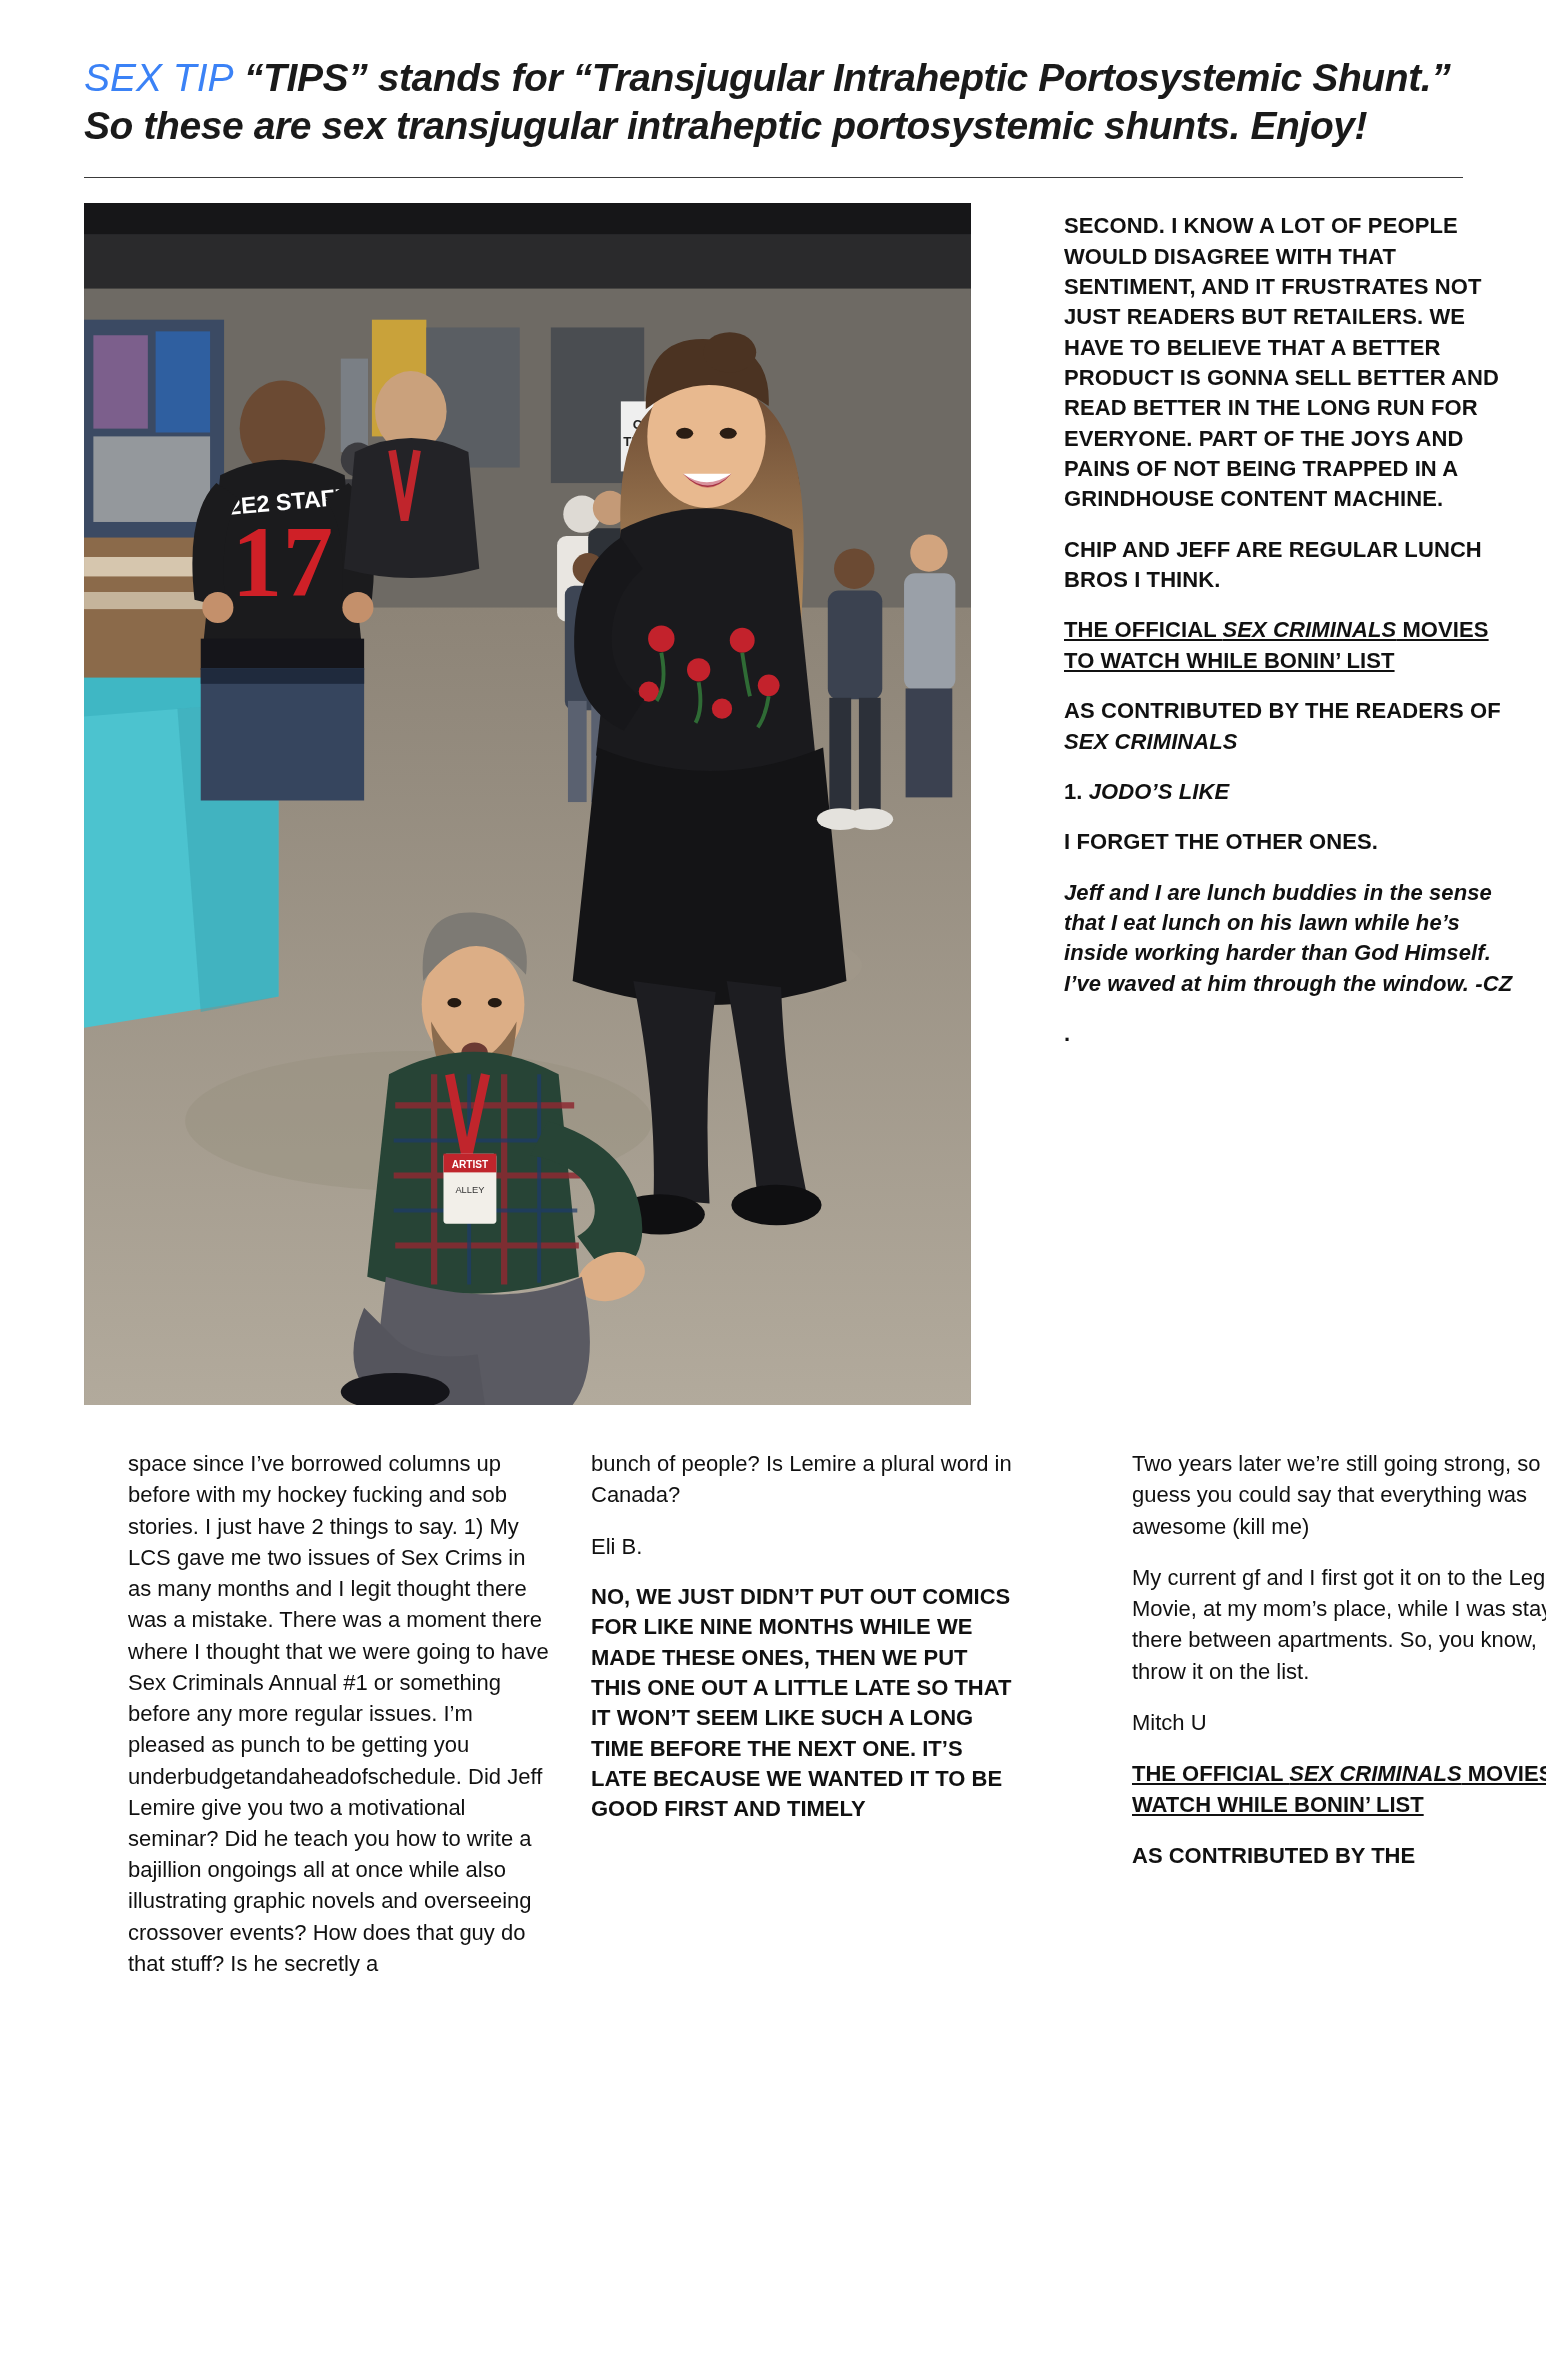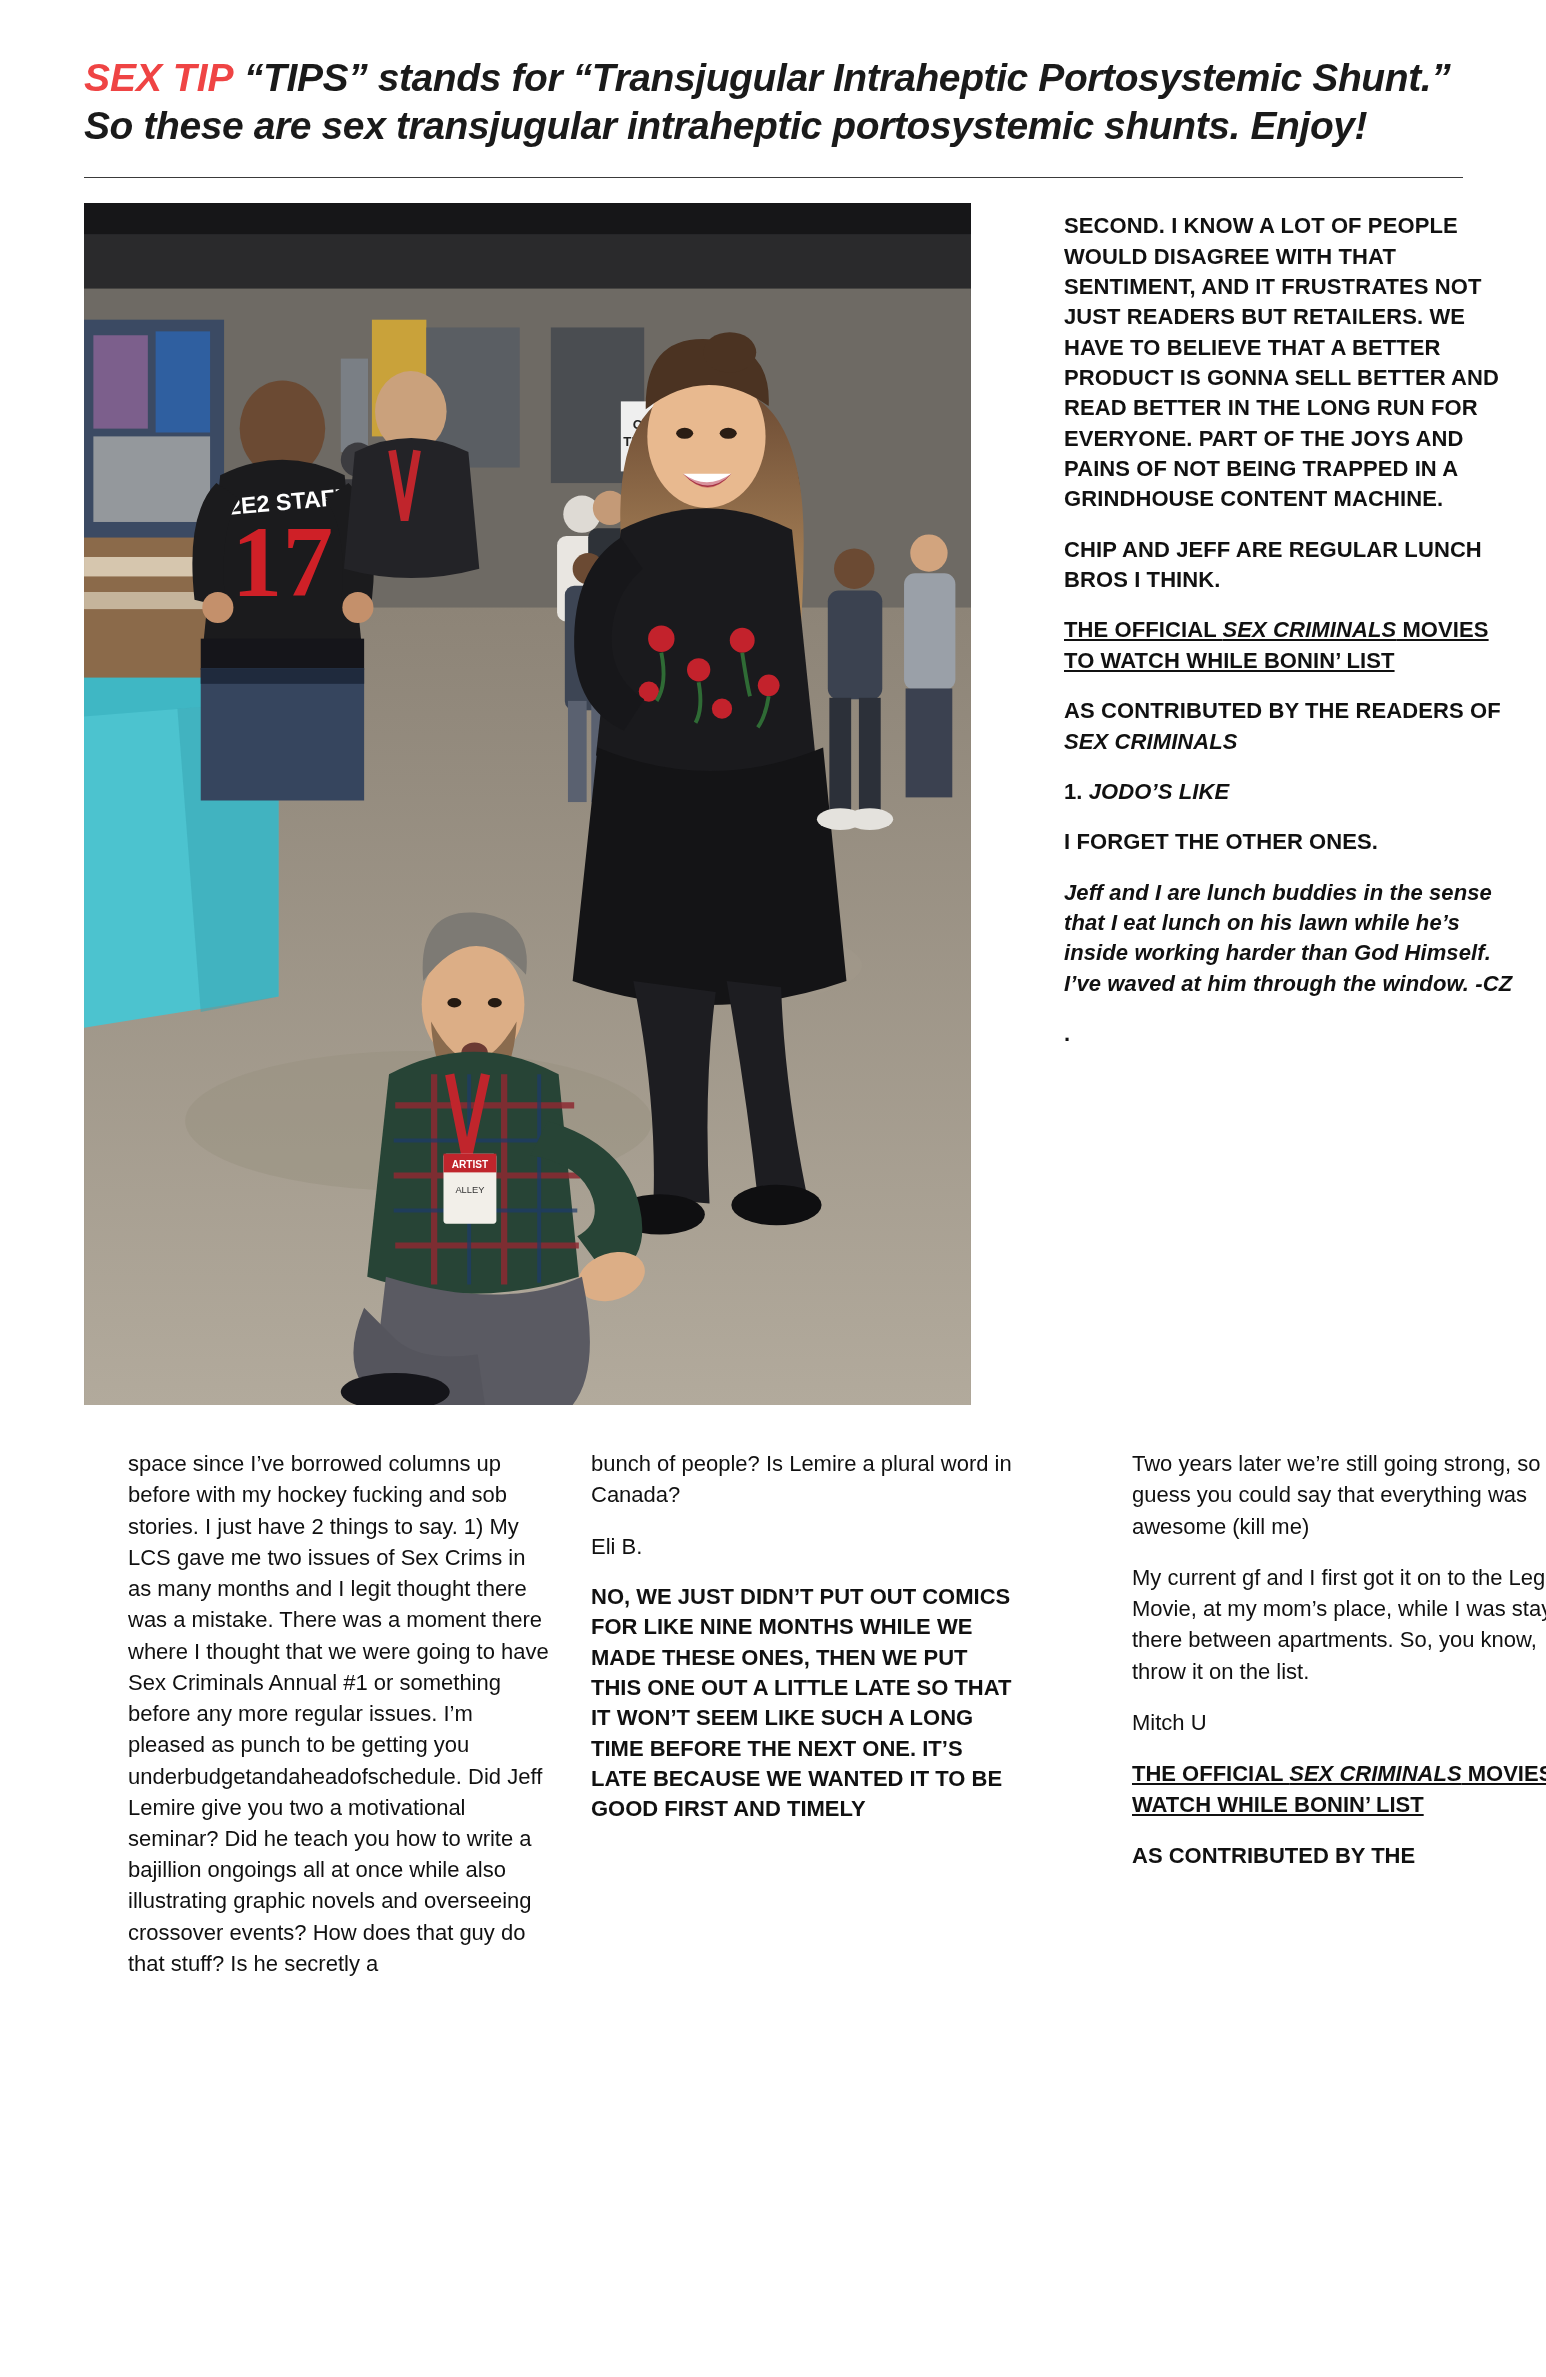--- a/index.html
+++ b/index.html
@@ -30,23 +30,23 @@
   .tip-text {
     font-style: italic;
     font-weight: bold;
     font-size: 39px;
     line-height: 1.22;
     letter-spacing: -0.4px;
     color: #1a1a1a;
     margin: 0;
   }
   .tip-label {
-    color: #ef4444;
+    color: #3b82f6;
     font-style: italic;
-    font-weight: bold;
+    font-weight: normal;
     letter-spacing: 0px;
   }
   .rule {
     border: none;
     border-top: 1.6px solid #3a3a3a;
     margin: 28px 0 0 0;
     width: 100%;
   }
 
   

